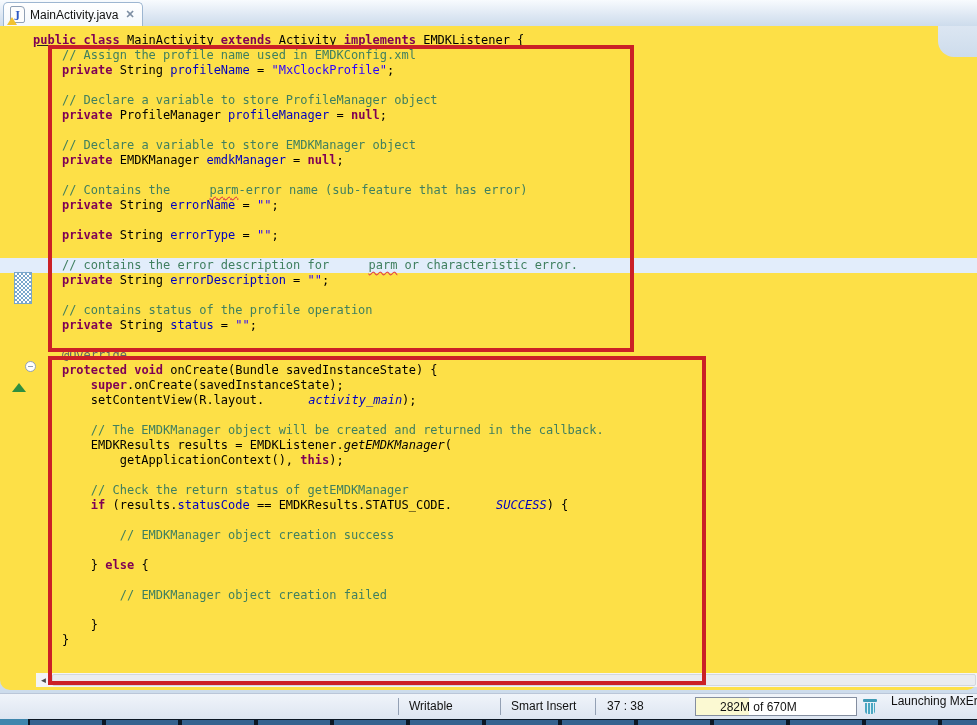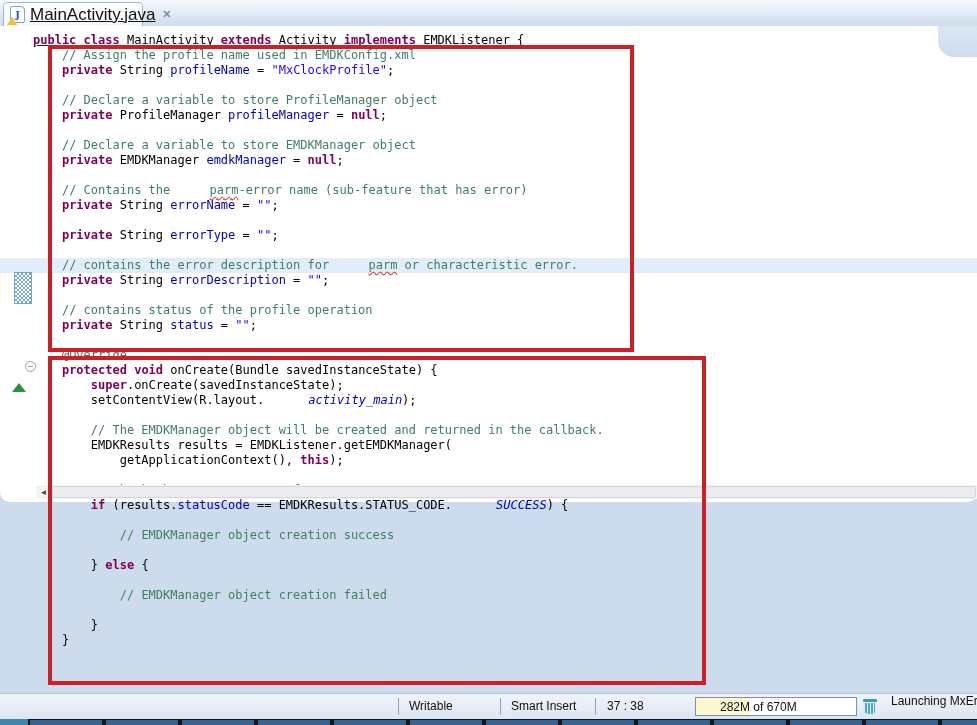--- a/index.html
+++ b/index.html
@@ -25,45 +25,45 @@
     position:relative;width:13px;height:15px;flex:0 0 auto;
     background:#fdfdfd;border:1px solid #90a0b5;border-radius:2px 4px 2px 2px;
     font-family:"DejaVu Serif",serif;font-size:10px;font-weight:bold;color:#2b57c4;
     display:flex;align-items:center;justify-content:center;line-height:1;
   }
   .warn-ovl{
     position:absolute;left:-4px;bottom:-3px;width:0;height:0;
     border-left:5px solid transparent;border-right:5px solid transparent;
     border-bottom:8px solid #f2c230;
   }
-  .tab-label{font-size:17px;color:#111;white-space:nowrap;text-decoration:underline;}
+  .tab-label{font-size:12px;color:#111;white-space:nowrap;}
   .tab-close{font-size:11px;color:#7d8ea3;font-weight:bold;margin-left:2px;cursor:default;}
   .chrome-corner{
     position:absolute;right:0;top:26px;width:39px;height:31px;
     background:linear-gradient(#dce6f2,#cddcec);
     border-bottom-left-radius:16px;
   }
   
   .editor{
-    position:absolute;left:0;top:26px;width:977px;height:476px;
-    background:#ffffff;border-radius:0 0 10px 10px;
+    position:absolute;left:0;top:26px;width:977px;height:664px;
+    background:#fde047;border-radius:0 0 10px 10px;
   }
   .code-area{
     position:absolute;left:0;top:7px;right:0;
     font-family:"DejaVu Sans Mono",monospace;
     font-size:12px;line-height:15px;color:#000;
   }
   .code-line{height:15px;white-space:pre;padding-left:33px;}
   .code-line.hl{background:#e2edfb;}
   .tok-k{color:#7f0055;font-weight:bold;}
   .tok-c{color:#3f7f5f;}
   .tok-s{color:#2a00ff;}
   .tok-f{color:#0000c0;}
   .tok-sf{color:#0000c0;font-style:italic;margin-left:44px;}
-  .tok-sm{}
+  .tok-sm{font-style:italic;}
   .tok-an{color:#646464;}
   .tok-ul{text-decoration:underline;text-decoration-color:#222;text-decoration-thickness:1px;}
   .tok-sq{text-decoration:underline wavy #e04848;text-decoration-skip-ink:none;text-underline-offset:2px;padding-left:32px;}
   
   .range-marker{
     position:absolute;left:14px;top:246px;width:18px;height:32px;
     border:1px solid #79a6cb;box-sizing:border-box;
     background-image:
       linear-gradient(45deg,#79a6cb 25%,transparent 25%,transparent 75%,#79a6cb 75%),
       linear-gradient(45deg,#79a6cb 25%,#ffffff 25%,#ffffff 75%,#79a6cb 75%);

